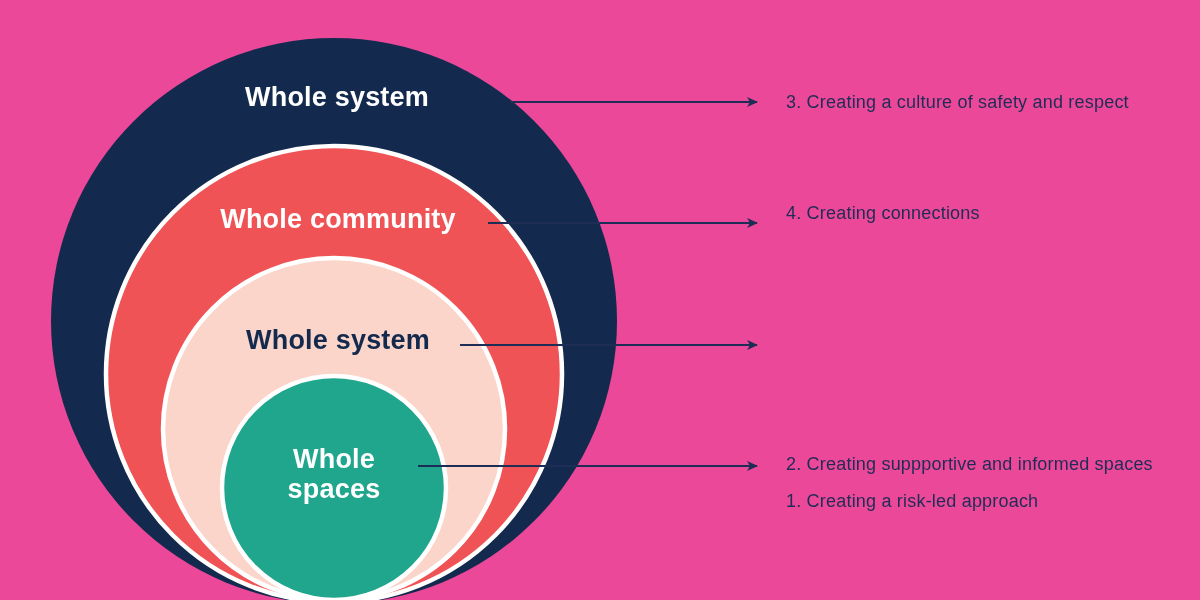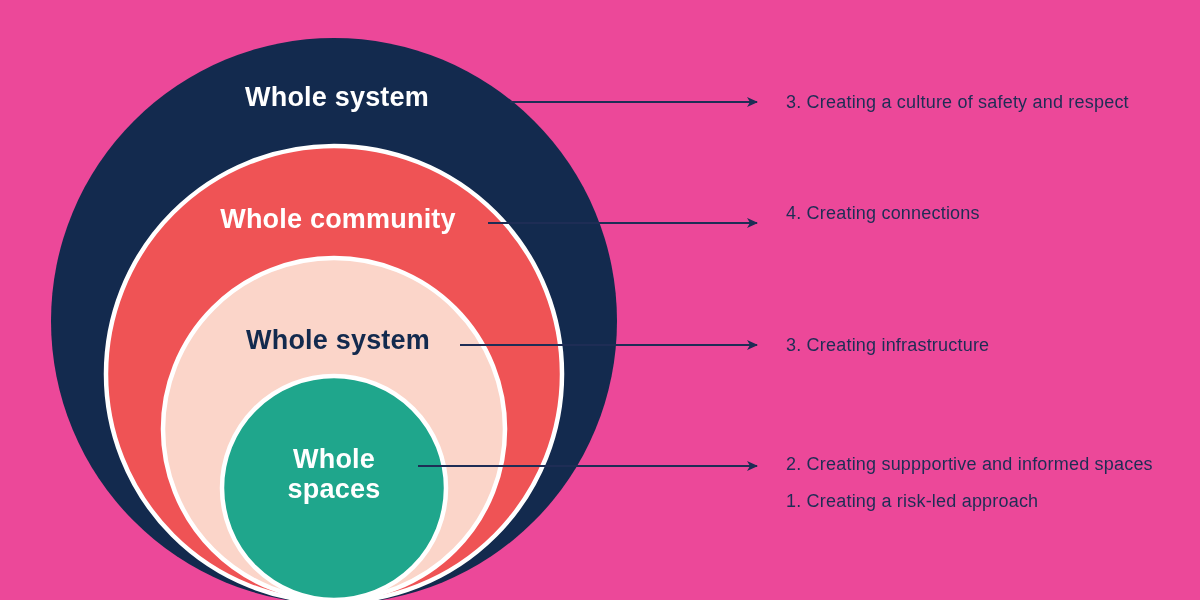--- a/index.html
+++ b/index.html
@@ -84,19 +84,18 @@
   <div class="circle-label light" style="left:338px; top:219px;">Whole community</div>
 
   <div class="circle-label dark" style="left:338px; top:340px;">Whole system</div>
 
   <div class="circle-label light wrap" style="left:334px; top:474px;">Whole spaces</div>
 
   <div class="annotation" style="left:786px; top:102px;">3. Creating a culture of safety and respect</div>
 
   <div class="annotation" style="left:786px; top:213px;">4. Creating connections</div>
 
-  <div class="annotation" style="left:786px; top:345px;">3. Creating infrastructure</div>
 
   <div class="annotation" style="left:786px; top:464px;">2. Creating suppportive and informed spaces</div>
 
   <div class="annotation" style="left:786px; top:501px;text-align:center;">1. Creating a risk-led approach</div>
 
 </div>
 
 </body></html>

